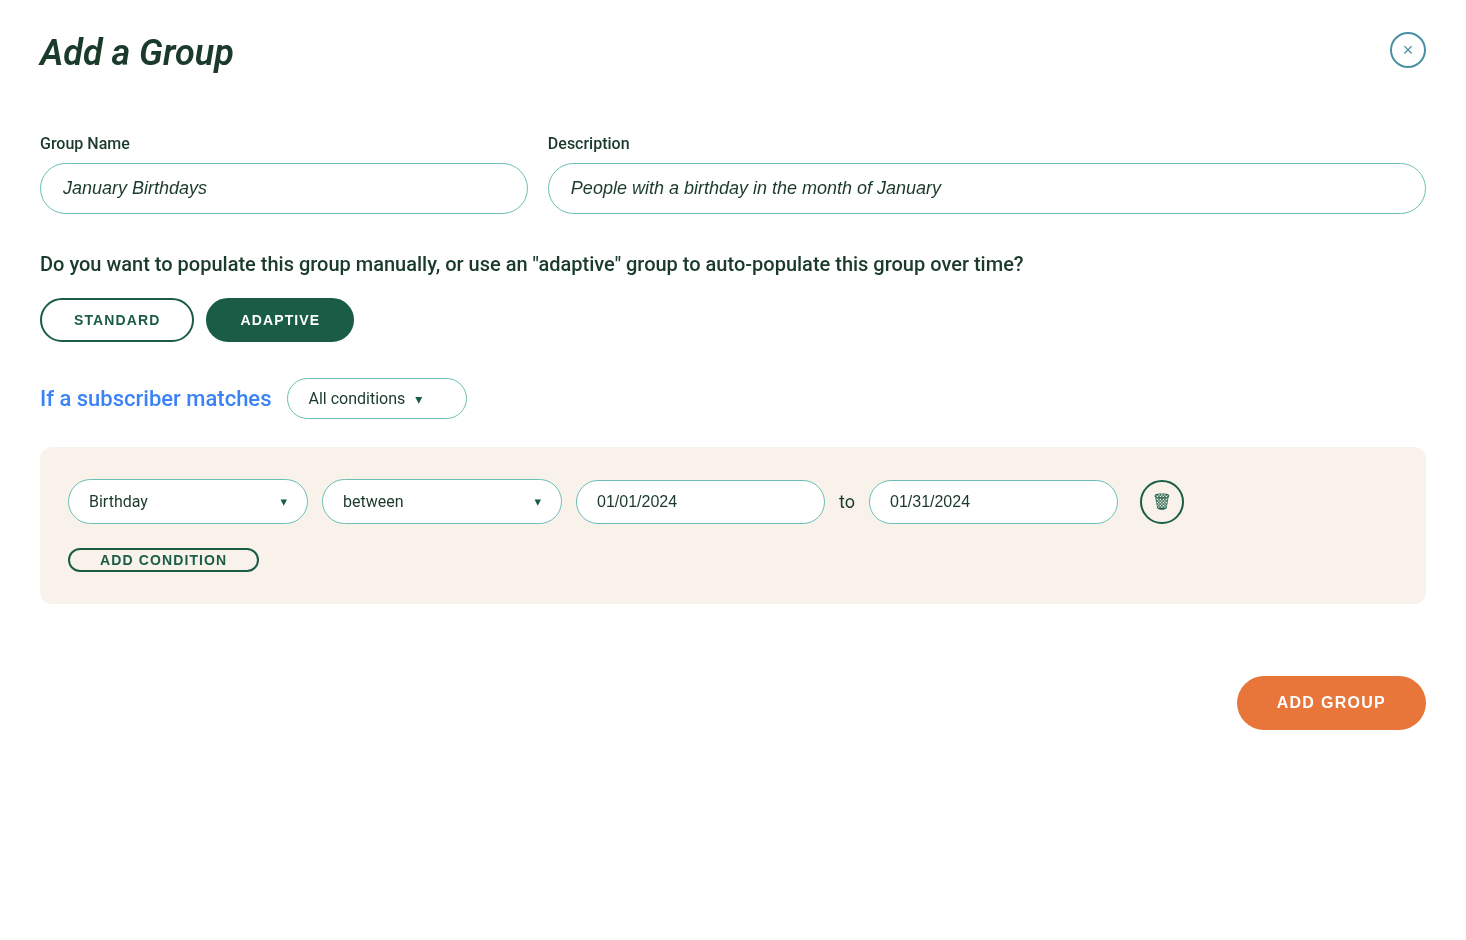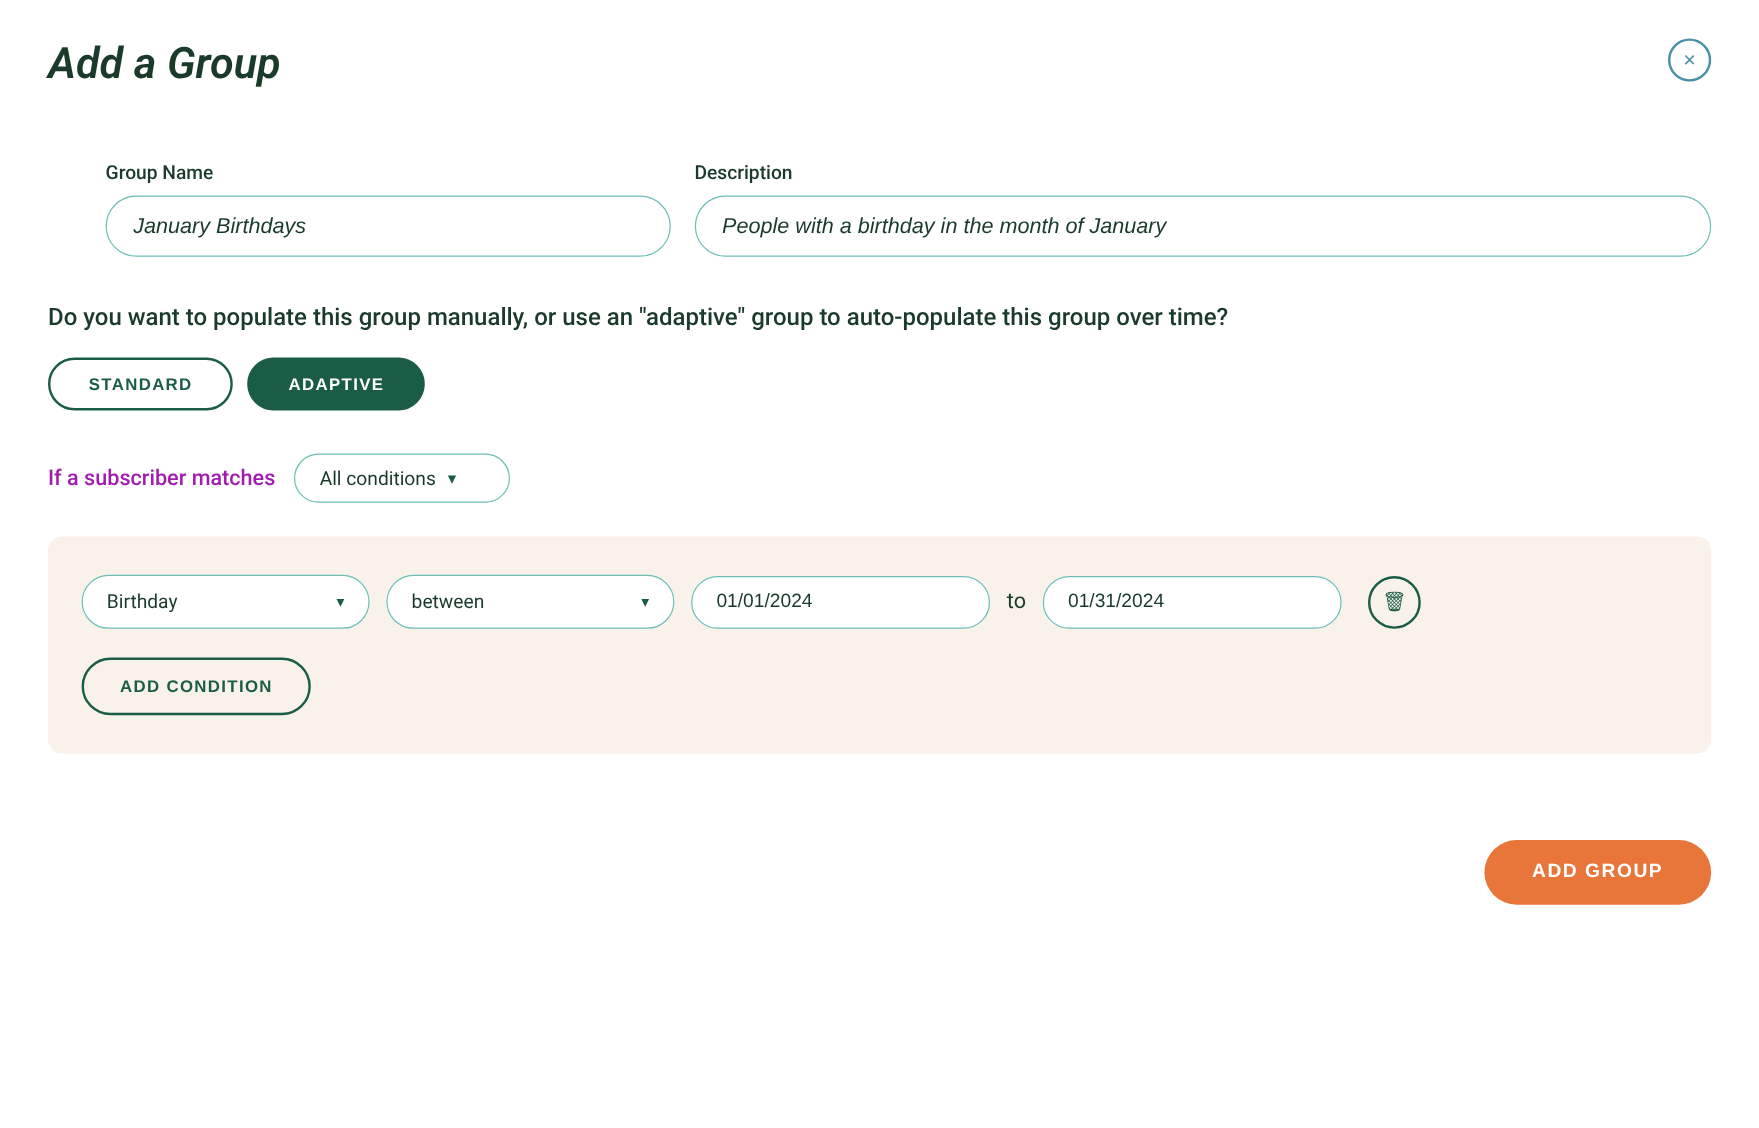--- a/index.html
+++ b/index.html
@@ -50,21 +50,20 @@
       color: #4a90a4;
       font-size: 18px;
       font-weight: 300;
       line-height: 1;
     }
 
     .form-row {
       display: flex;
       gap: 20px;
       margin-bottom: 36px;
-      margin-left: 48px;
     }
 
     .form-group {
       display: flex;
       flex-direction: column;
       gap: 10px;
     }
 
     .form-group.name {
       flex: 1;
@@ -128,23 +127,23 @@
     }
 
     .subscriber-row {
       display: flex;
       align-items: center;
       gap: 16px;
       margin-bottom: 28px;
     }
 
     .subscriber-label {
-      font-size: 18px;
+      font-size: 22px;
       font-weight: 500;
-      color: #a21caf;
+      color: #3b82f6;
     }
 
     .conditions-dropdown {
       border: 1.5px solid #6bbfb5;
       border-radius: 30px;
       padding: 10px 20px;
       font-size: 16px;
       color: #1a3a2a;
       background: #ffffff;
       cursor: pointer;
@@ -225,21 +224,21 @@
       align-items: center;
       justify-content: center;
       color: #1a5c45;
       font-size: 16px;
       margin-left: 8px;
     }
 
     .add-condition-btn {
       border: 2px solid #1a5c45;
       border-radius: 30px;
-      padding: 14px 30px;
+      padding: 2px 30px;
       background: transparent;
       color: #1a5c45;
       font-size: 14px;
       font-weight: 700;
       letter-spacing: 0.08em;
       cursor: pointer;
       display: inline-flex;
       align-items: center;
       gap: 8px;
     }

